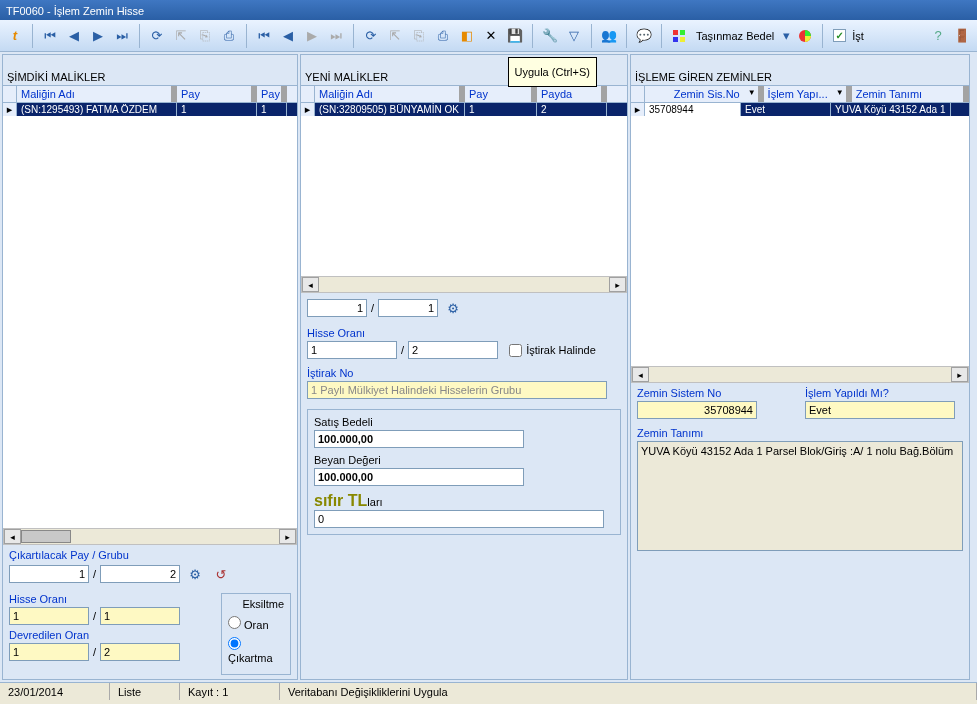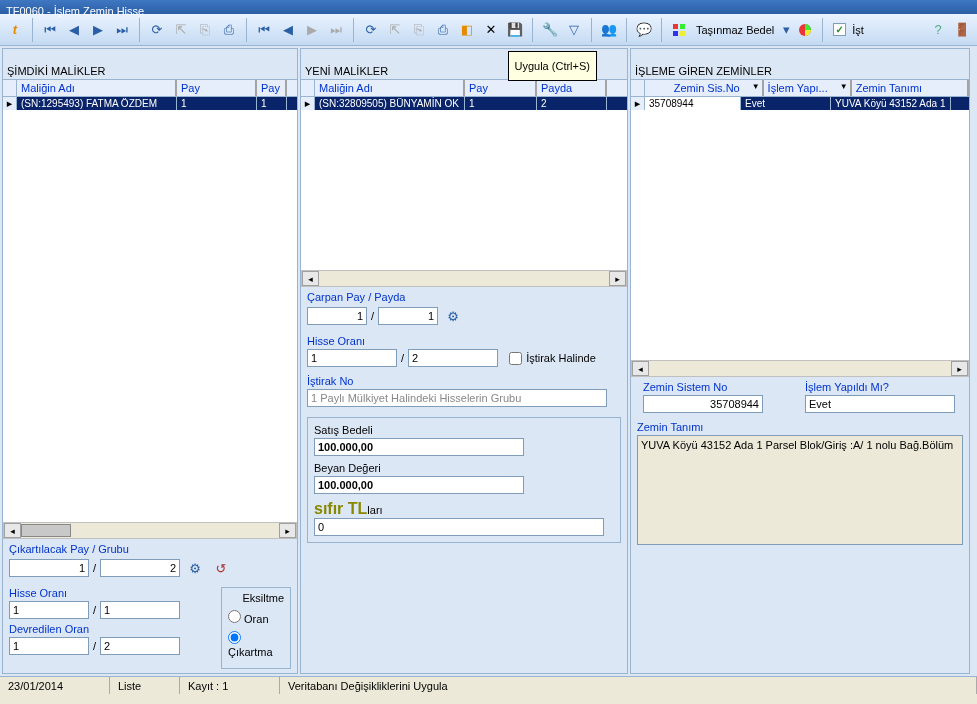--- a/index.html
+++ b/index.html
@@ -1,48 +1,48 @@
 <!DOCTYPE html>
 <html><head>
 <meta charset="utf-8">
 <style>
 * { box-sizing: border-box; margin: 0; padding: 0; font-family: Tahoma, Arial, sans-serif; font-size: 11px; }
 body { background: #ece9d8; width: 977px; height: 704px; overflow: hidden; }
 
-.titlebar { background: linear-gradient(#3f77c2, #2a5fa5); color: #fff; height: 14px; line-height: 22px; padding-left: 6px; font-size: 11px; }
+.titlebar { background: linear-gradient(#3f77c2, #2a5fa5); color: #fff; height: 20px; line-height: 22px; padding-left: 6px; font-size: 11px; }
 
 .toolbar { background: linear-gradient(#eaf3ff, #c4daf3); height: 32px; border-bottom: 1px solid #99b4d1; display: flex; align-items: center; padding: 0 4px; gap: 2px; }
 .toolbar .sep { width: 1px; height: 24px; background: #99b4d1; margin: 0 4px; }
 .tb-btn { width: 22px; height: 22px; display: inline-flex; align-items: center; justify-content: center; border: 1px solid transparent; cursor: pointer; font-size: 13px; color: #2a5fa5; }
 .tb-label { color: #000; font-size: 11px; padding: 0 4px; }
 .tb-check { margin-left: 4px; }
 
 .content { display: flex; height: 630px; background: #dce7f5; padding: 2px; gap: 2px; }
 .panel { background: #dce7f5; border: 1px solid #99b4d1; display: flex; flex-direction: column; position: relative; }
 .panel-left { width: 296px; }
 .panel-mid { width: 328px; }
 .panel-right { width: 340px; }
 
 .section-title { background: #dce7f5; border-bottom: 1px solid #99b4d1; padding: 2px 4px; font-size: 11px; color: #000; }
 
 .grid { background: #fff; }
 .grid-head { display: flex; background: #e6eefb; border-bottom: 1px solid #99b4d1; }
-.grid-head .cell { border-right: 2px solid #a3a3a3; padding: 2px 4px; color: #0033cc; font-weight: normal; font-size: 11px; position: relative; }
+.grid-head .cell { border-right: 6px solid #a3a3a3; padding: 2px 4px; color: #0033cc; font-weight: normal; font-size: 11px; position: relative; }
 .grid-row { display: flex; }
 .grid-row.sel { background: #0a246a; color: #fff; }
 .grid-row .cell { border-right: 1px solid #99b4d1; padding: 1px 4px; font-size: 10px; overflow: hidden; white-space: nowrap; }
 .row-ind { width: 14px; border-right: 1px solid #99b4d1; display: inline-flex; align-items: center; justify-content: center; color: #000; background: #e6eefb; }
 .grid-row.sel .row-ind { background: #e6eefb; color: #000; }
 .dd-arrow { position: absolute; right: 2px; top: 2px; font-size: 8px; color: #000; }
 
 .fieldset { margin: 4px 6px; }
 .fld-label { color: #0033cc; font-size: 11px; margin-bottom: 2px; }
 .fld-row { display: flex; align-items: center; gap: 4px; }
 input[type=text] { border: 1px solid #7f9db9; padding: 1px 3px; font-size: 11px; height: 18px; }
-input[readonly] { background: #ffffff; }
+input[readonly] { background: #fef9c3; }
 .big-input { font-size: 18px; font-weight: bold; height: 28px; padding: 2px 6px; }
 .tl-label { font-size: 16px; font-weight: bold; margin-top: 44px; }
 .tl-sifir { color: #888800; }
 
 .radio-group { border: 1px solid #99b4d1; padding: 4px 6px; font-size: 11px; }
 .radio-group .rg-title { text-align: right; font-size: 11px; margin-bottom: 4px; }
 
 .hscroll { height: 17px; background: #ece9d8; border: 1px solid #c0c0c0; display: flex; align-items: center; }
 .hscroll .sb-btn { width: 17px; height: 15px; background: #e8e8e8; border: 1px solid #a0a0a0; display: inline-flex; align-items: center; justify-content: center; font-size: 9px; }
 .hscroll .sb-track { flex: 1; }
@@ -204,21 +204,20 @@
       </div>
     </div>
     <div style="height:160px;background:#fff;"></div>
     <div class="hscroll">
       <div class="sb-btn">◂</div>
         <div class="sb-track"></div>
         <div class="sb-btn">▸</div>
     </div>
 
     <div class="fieldset">
-      <div class="fld-label">Çarpan Pay / Payda</div>
       <div class="fld-row">
         <input type="text" style="width: 60px; text-align: right;" value="1"> /
         <input type="text" style="width: 60px; text-align: right;" value="1">
         <div class="tb-btn">⚙</div>
       </div>
     </div>
     <div class="fieldset">
       <div class="fld-label">Hisse Oranı</div>
       <div class="fld-row">
         <input type="text" style="width: 90px;" value="1"> /
@@ -260,21 +259,21 @@
         <div class="cell" style="width:120px;">YUVA Köyü 43152 Ada 1</div>
       </div>
     </div>
     <div style="height:250px;background:#fff;"></div>
     <div class="hscroll">
       <div class="sb-btn">◂</div>
         <div class="sb-track"></div>
         <div class="sb-btn">▸</div>
     </div>
 
-    <div style="display:flex;margin:4px 12px;gap:10px;">
+    <div style="display:flex;margin:4px 6px;gap:10px;">
       <div style="flex:1;">
         <div class="fld-label">Zemin Sistem No</div>
         <input type="text" readonly="" style="width: 120px; text-align: right;" value="35708944">
       </div>
       <div style="flex:1;">
         <div class="fld-label">İşlem Yapıldı Mı?</div>
         <input type="text" readonly="" style="width: 150px;" value="Evet">
       </div>
     </div>
     <div class="fieldset">

